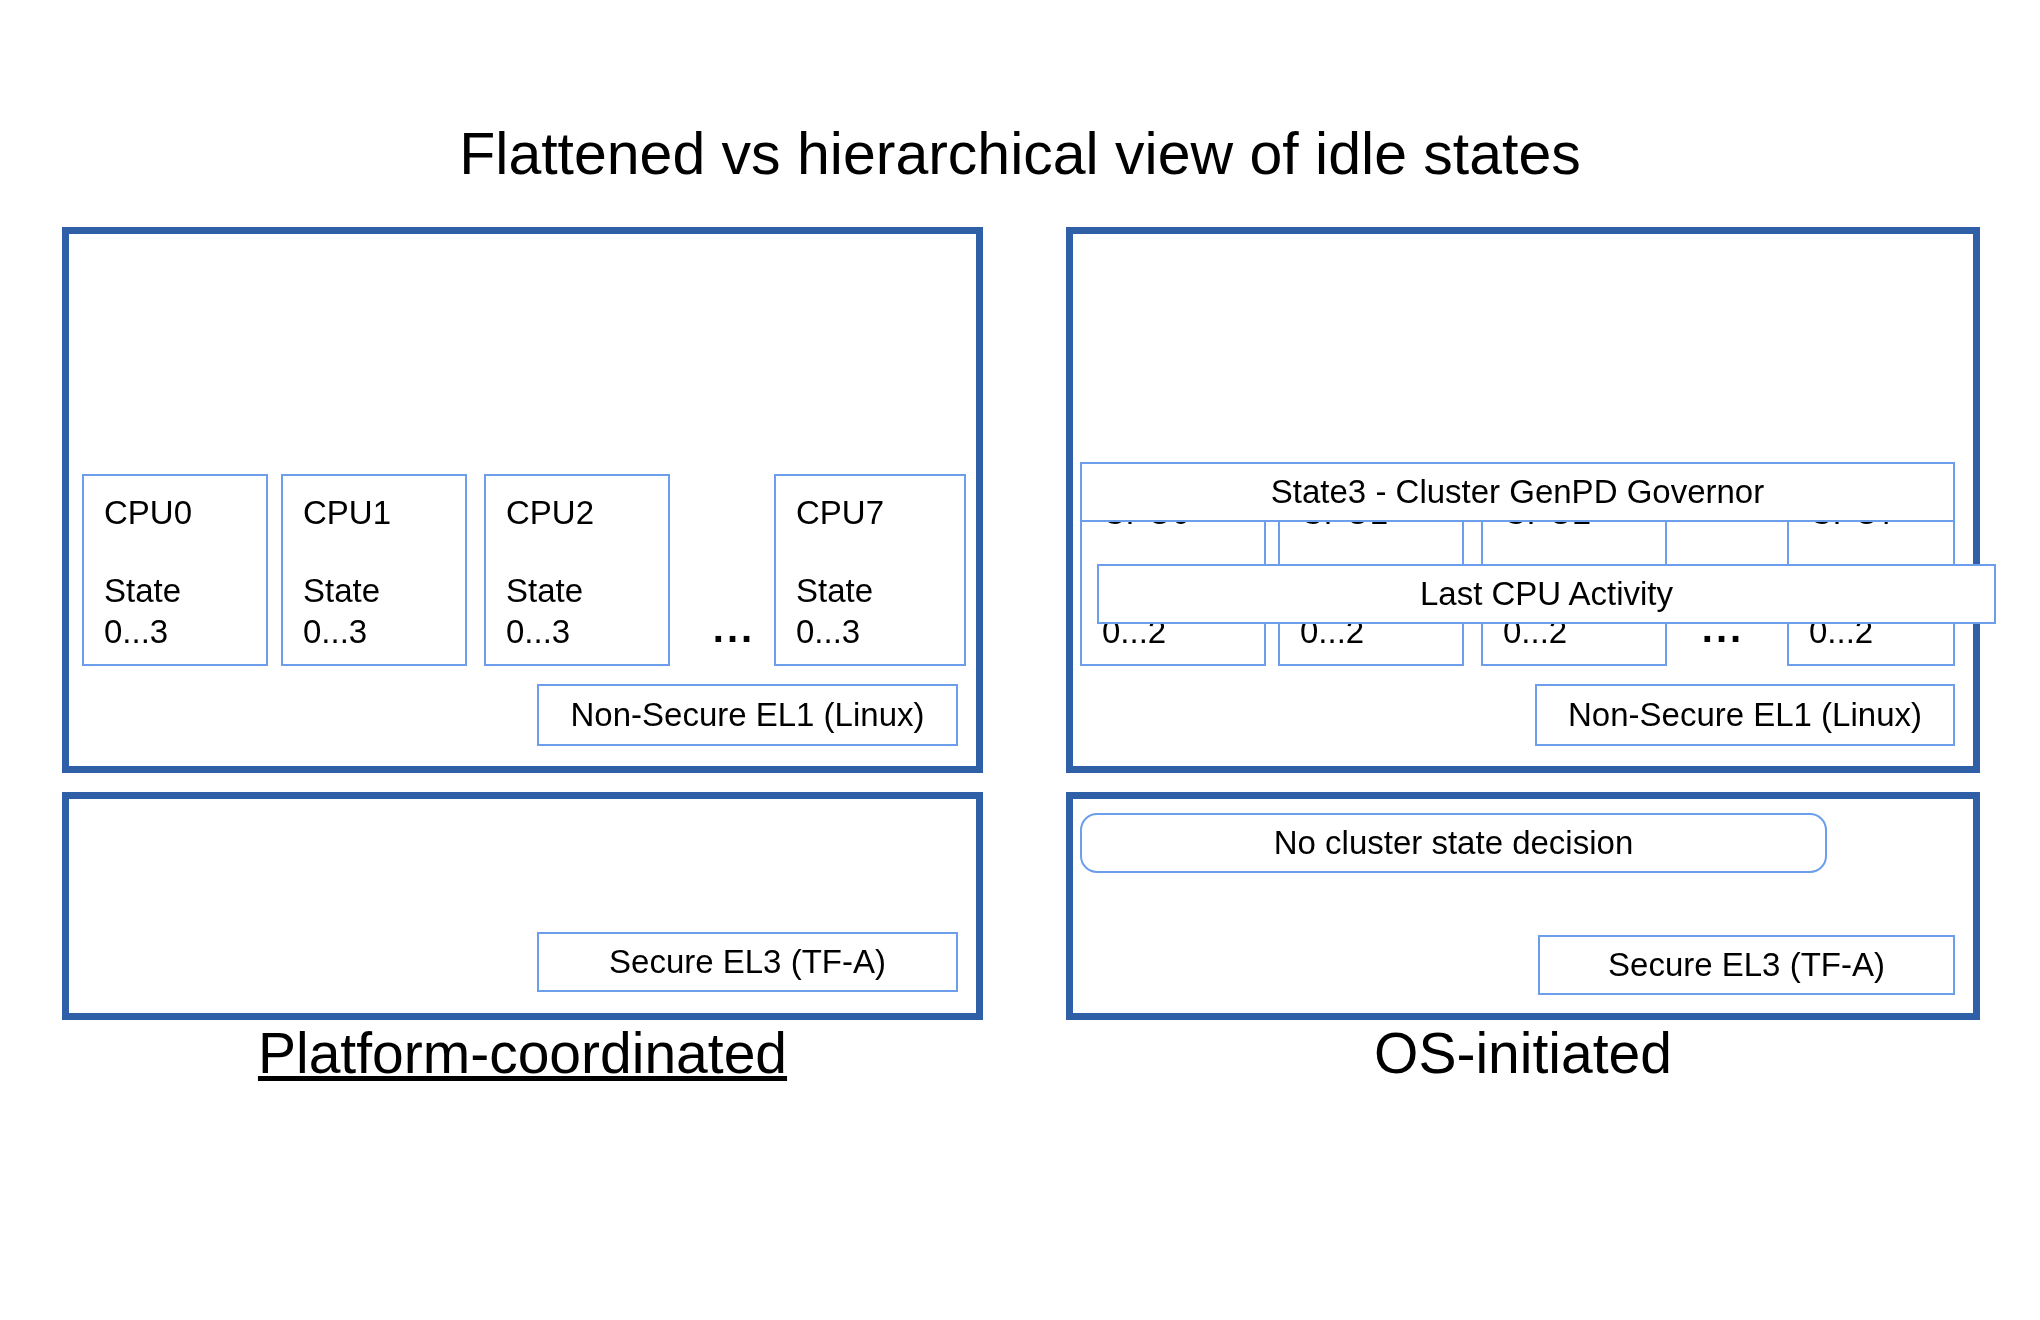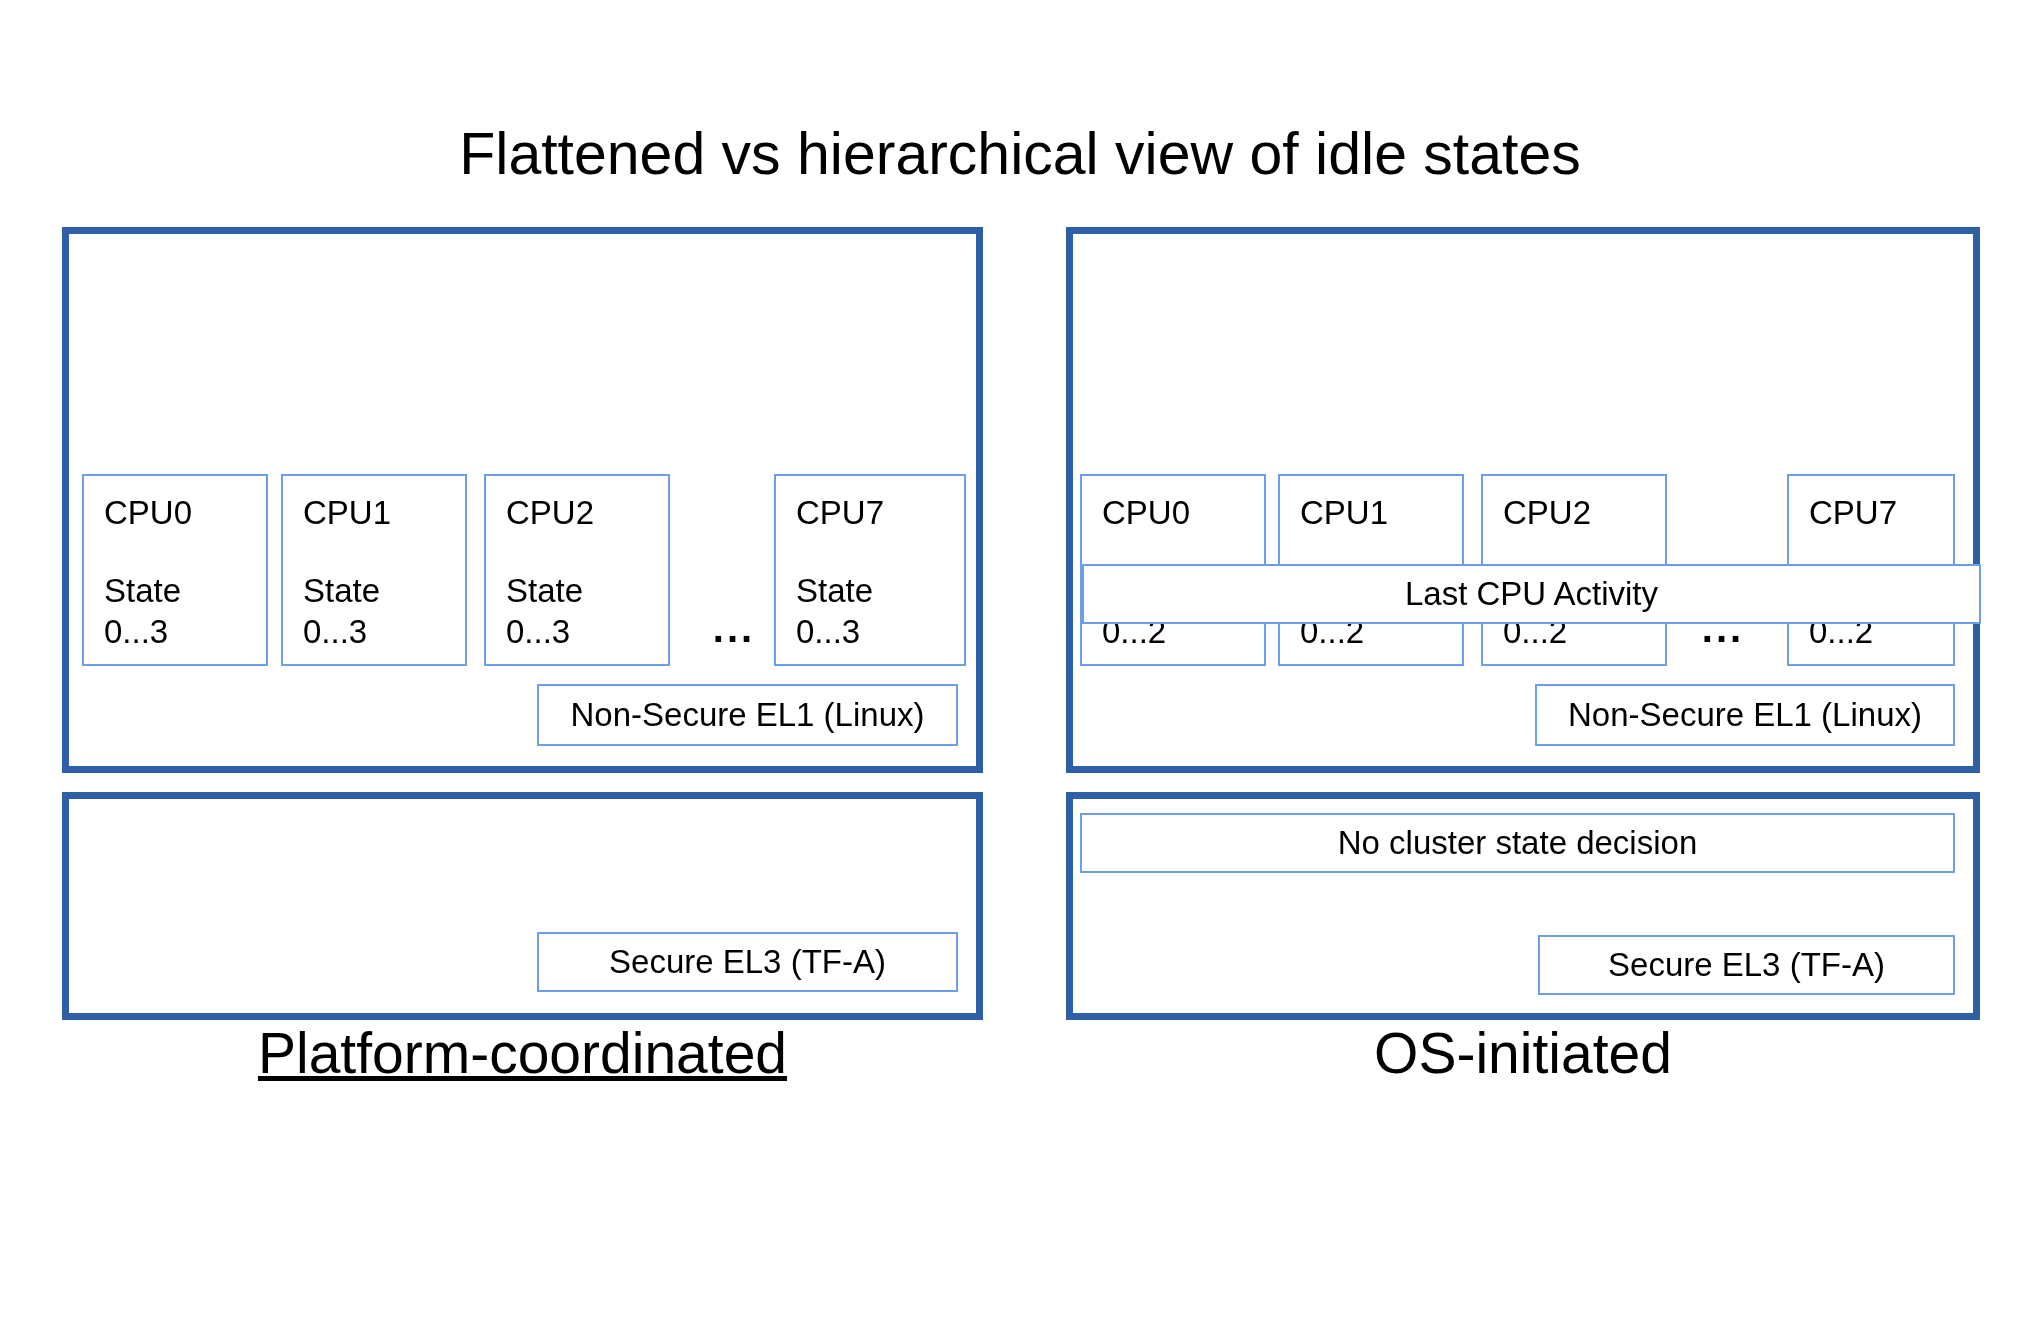--- a/index.html
+++ b/index.html
@@ -125,26 +125,27 @@
     </div>
     <div class="ellipsis" style="left:615px;">...</div>
     <div class="cpu-box" style="left:714px;width:168px;">
       <div>CPU7</div>
       <div>
         <div>State</div>
         <div>0...2</div>
       </div>
     </div>
 
+    <div class="bar" style="left:7px;top:228px;width:875px;height:60px;">State3 - Cluster GenPD Governor</div>
 
-    <div class="bar" style="left:9px;top:330px;width:899px;height:60px;">Last CPU Activity</div>
+    <div class="bar" style="left:24px;top:330px;width:899px;height:60px;">Last CPU Activity</div>
 
     <div class="bar" style="left:462px;top:450px;width:420px;height:62px;">Non-Secure EL1 (Linux)</div>
   </div>
 
   <div class="panel" style="left:1066px;top:792px;width:914px;height:228px;">
-    <div class="bar" style="left:7px;top:14px;width:875px;height:60px;">No cluster state decision</div>
+    <div class="bar" style="left:7px;top:14px;width:747px;height:60px;border-radius:17px;">No cluster state decision</div>
     <div class="bar" style="left:465px;top:136px;width:417px;height:60px;">Secure EL3 (TF-A)</div>
   </div>
 
   <div class="caption" style="left:1066px;width:914px;">OS-initiated</div>
 
 </div>
 
 </body></html>

